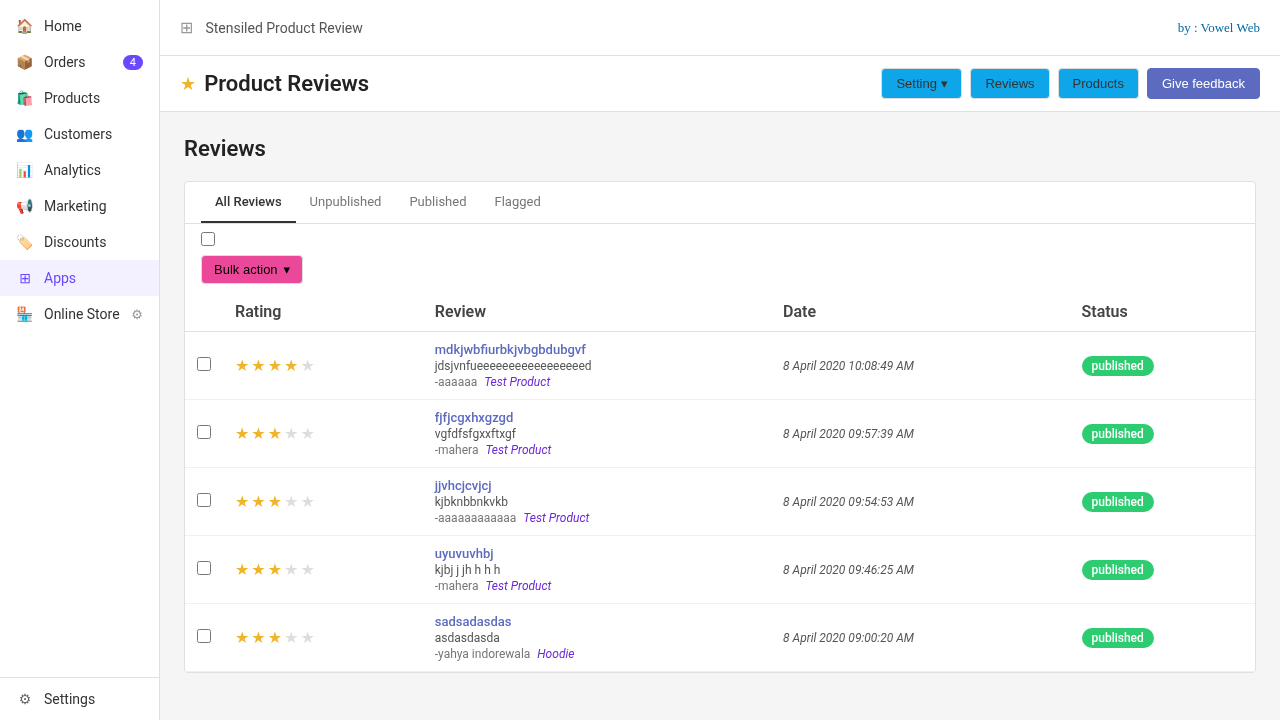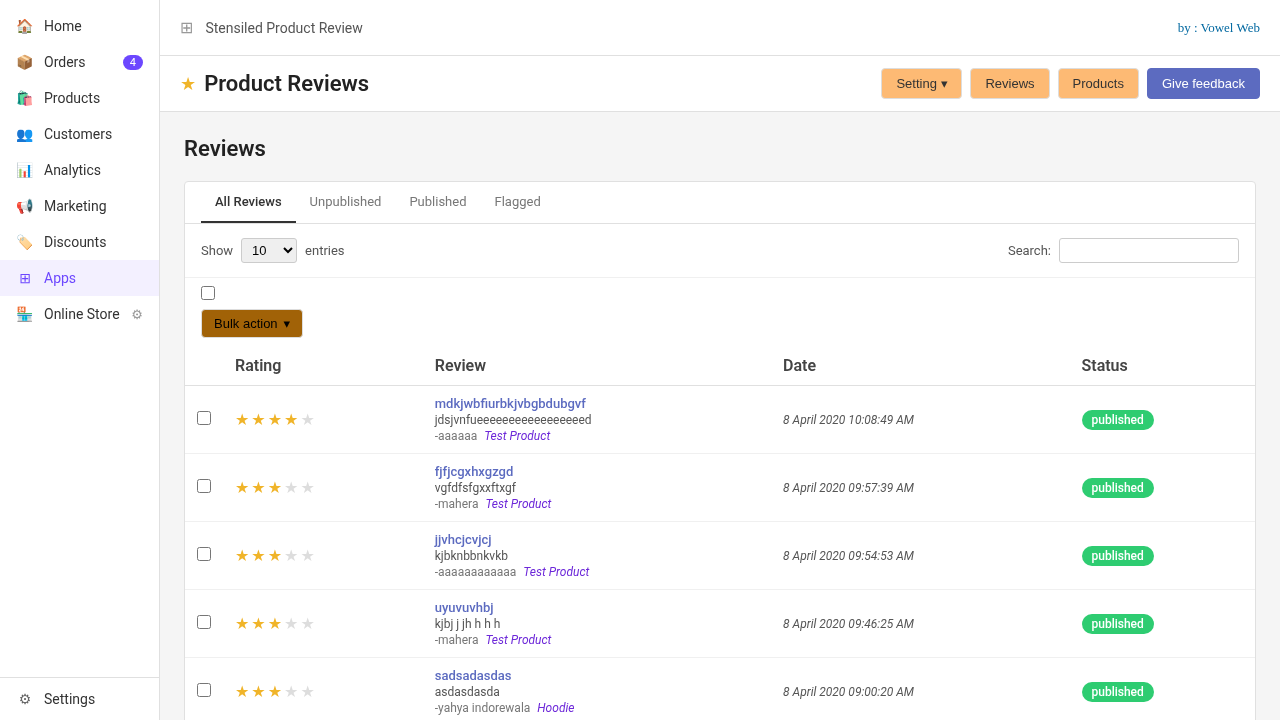--- a/index.html
+++ b/index.html
@@ -26,21 +26,21 @@
     .top-bar-icon { color: #999; font-size: 16px; }
     .top-bar-title { font-size: 14px; color: #555; }
     .top-bar-right { margin-left: auto; font-size: 13px; color: #0369a1; font-family: Liberation Serif, serif; }
 
     
     .page-header { background: #fff; border-bottom: 1px solid #e0e0e0; padding: 12px 20px; display: flex; align-items: center; }
     .page-title-area { display: flex; align-items: center; gap: 8px; }
     .page-star { color: #f0b429; font-size: 18px; }
     .page-title { font-size: 22px; font-weight: 600; color: #222; }
     .page-actions { margin-left: auto; display: flex; gap: 8px; }
-    .btn { padding: 7px 14px; border-radius: 4px; border: 1px solid #ddd; background: #fdba74; cursor: pointer; font-size: 13px; color: #333; }
+    .btn { padding: 7px 14px; border-radius: 4px; border: 1px solid #ddd; background: #0ea5e9; cursor: pointer; font-size: 13px; color: #333; }
     .btn-setting { display: flex; align-items: center; gap: 4px; }
 
     
     .content { flex: 1; overflow-y: auto; padding: 24px; }
     .section-title { font-size: 22px; font-weight: 600; color: #222; margin-bottom: 20px; }
 
     
     .reviews-panel { background: #fff; border-radius: 4px; border: 1px solid #e0e0e0; }
     .tabs { display: flex; border-bottom: 1px solid #e0e0e0; padding: 0 16px; }
     .tab { padding: 12px 14px; cursor: pointer; font-size: 13px; color: #777; border-bottom: 2px solid transparent; }
@@ -54,21 +54,21 @@
     .search-label { font-size: 13px; color: #555; }
     .search-input { border: 1px solid #ccc; border-radius: 3px; padding: 4px 8px; font-size: 13px; width: 180px; }
 
     
     .reviews-table { width: 100%; border-collapse: collapse; }
     .reviews-table th { padding: 10px 12px; text-align: left; font-size: 16px; font-weight: 600; color: #444; border-bottom: 1px solid #e0e0e0; }
     .reviews-table td { padding: 10px 12px; border-bottom: 1px solid #f0f0f0; vertical-align: middle; font-size: 13px; }
     .checkbox { width: 14px; height: 14px; cursor: pointer; }
 
     .bulk-action-row { padding: 8px 16px; }
-    .bulk-action-btn { padding: 6px 12px; border: 1px solid #ddd; border-radius: 4px; background: #a16207; cursor: pointer; font-size: 13px; display: flex; align-items: center; gap: 6px; }
+    .bulk-action-btn { padding: 6px 12px; border: 1px solid #ddd; border-radius: 4px; background: #ec4899; cursor: pointer; font-size: 13px; display: flex; align-items: center; gap: 6px; }
 
     .stars { display: flex; gap: 2px; color: #f0b429; font-size: 16px; }
 
     .review-title { color: #5c6bc0; font-weight: 500; cursor: pointer; }
     .review-body { color: #555; font-size: 12px; margin-top: 2px; }
     .review-author { color: #777; font-size: 12px; margin-top: 2px; }
     .product-link { color: #6d28d9; cursor: pointer; margin-left: 4px; font-style: italic; }
 
     .status-badge { background: #2ecc71; color: #fff; padding: 3px 10px; border-radius: 12px; font-size: 12px; font-weight: 500; }
 
@@ -162,34 +162,20 @@
 
     <div class="reviews-panel">
 
       <div class="tabs">
         <div class="tab active">All Reviews</div>
         <div class="tab">Unpublished</div>
         <div class="tab">Published</div>
         <div class="tab">Flagged</div>
       </div>
 
-      <div class="table-controls">
-        <span class="show-label">Show</span>
-        <select class="entries-select">
-          <option>10</option>
-          <option>25</option>
-          <option>50</option>
-          <option>100</option>
-        </select>
-        <span class="entries-label">entries</span>
-        <div class="search-area">
-          <span class="search-label">Search:</span>
-          <input type="text" class="search-input" style="">
-        </div>
-      </div>
 
       <div class="bulk-action-row">
         <input type="checkbox" class="checkbox" style="">
         <button class="bulk-action-btn" style="margin-top:6px;">
           <span>Bulk action</span>
           <span>▾</span>
         </button>
       </div>
 
       <table class="reviews-table">

